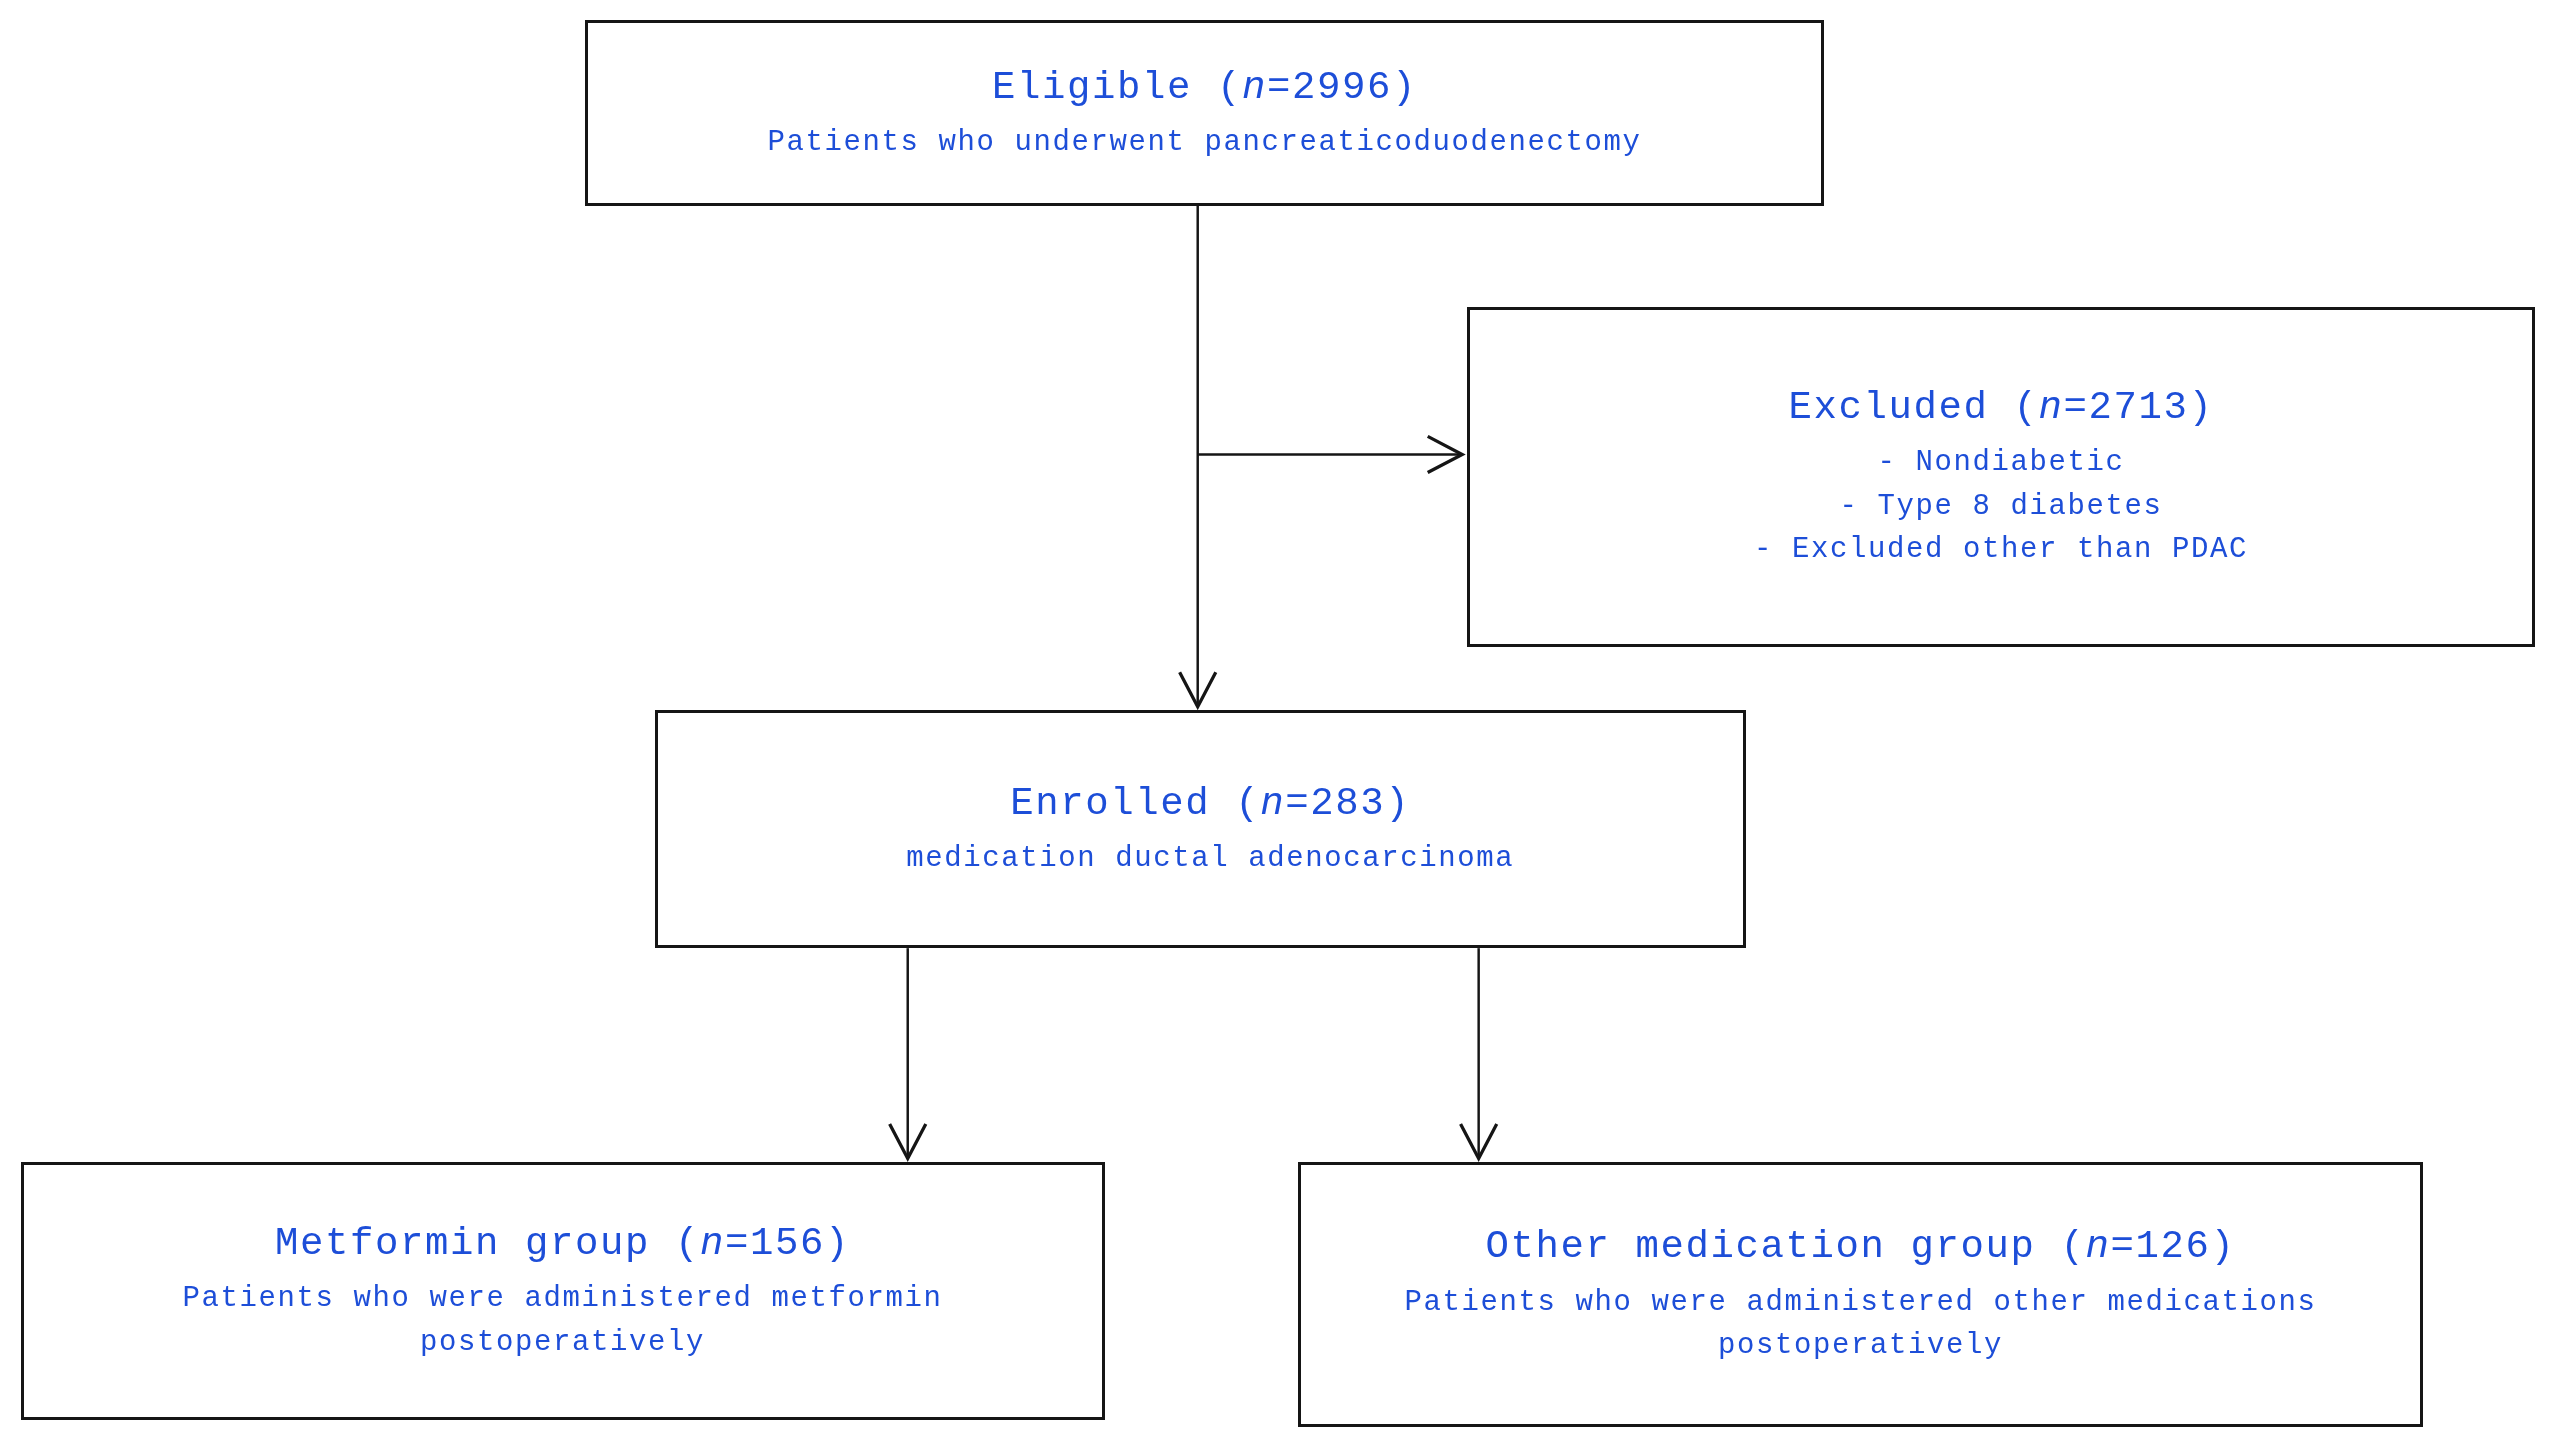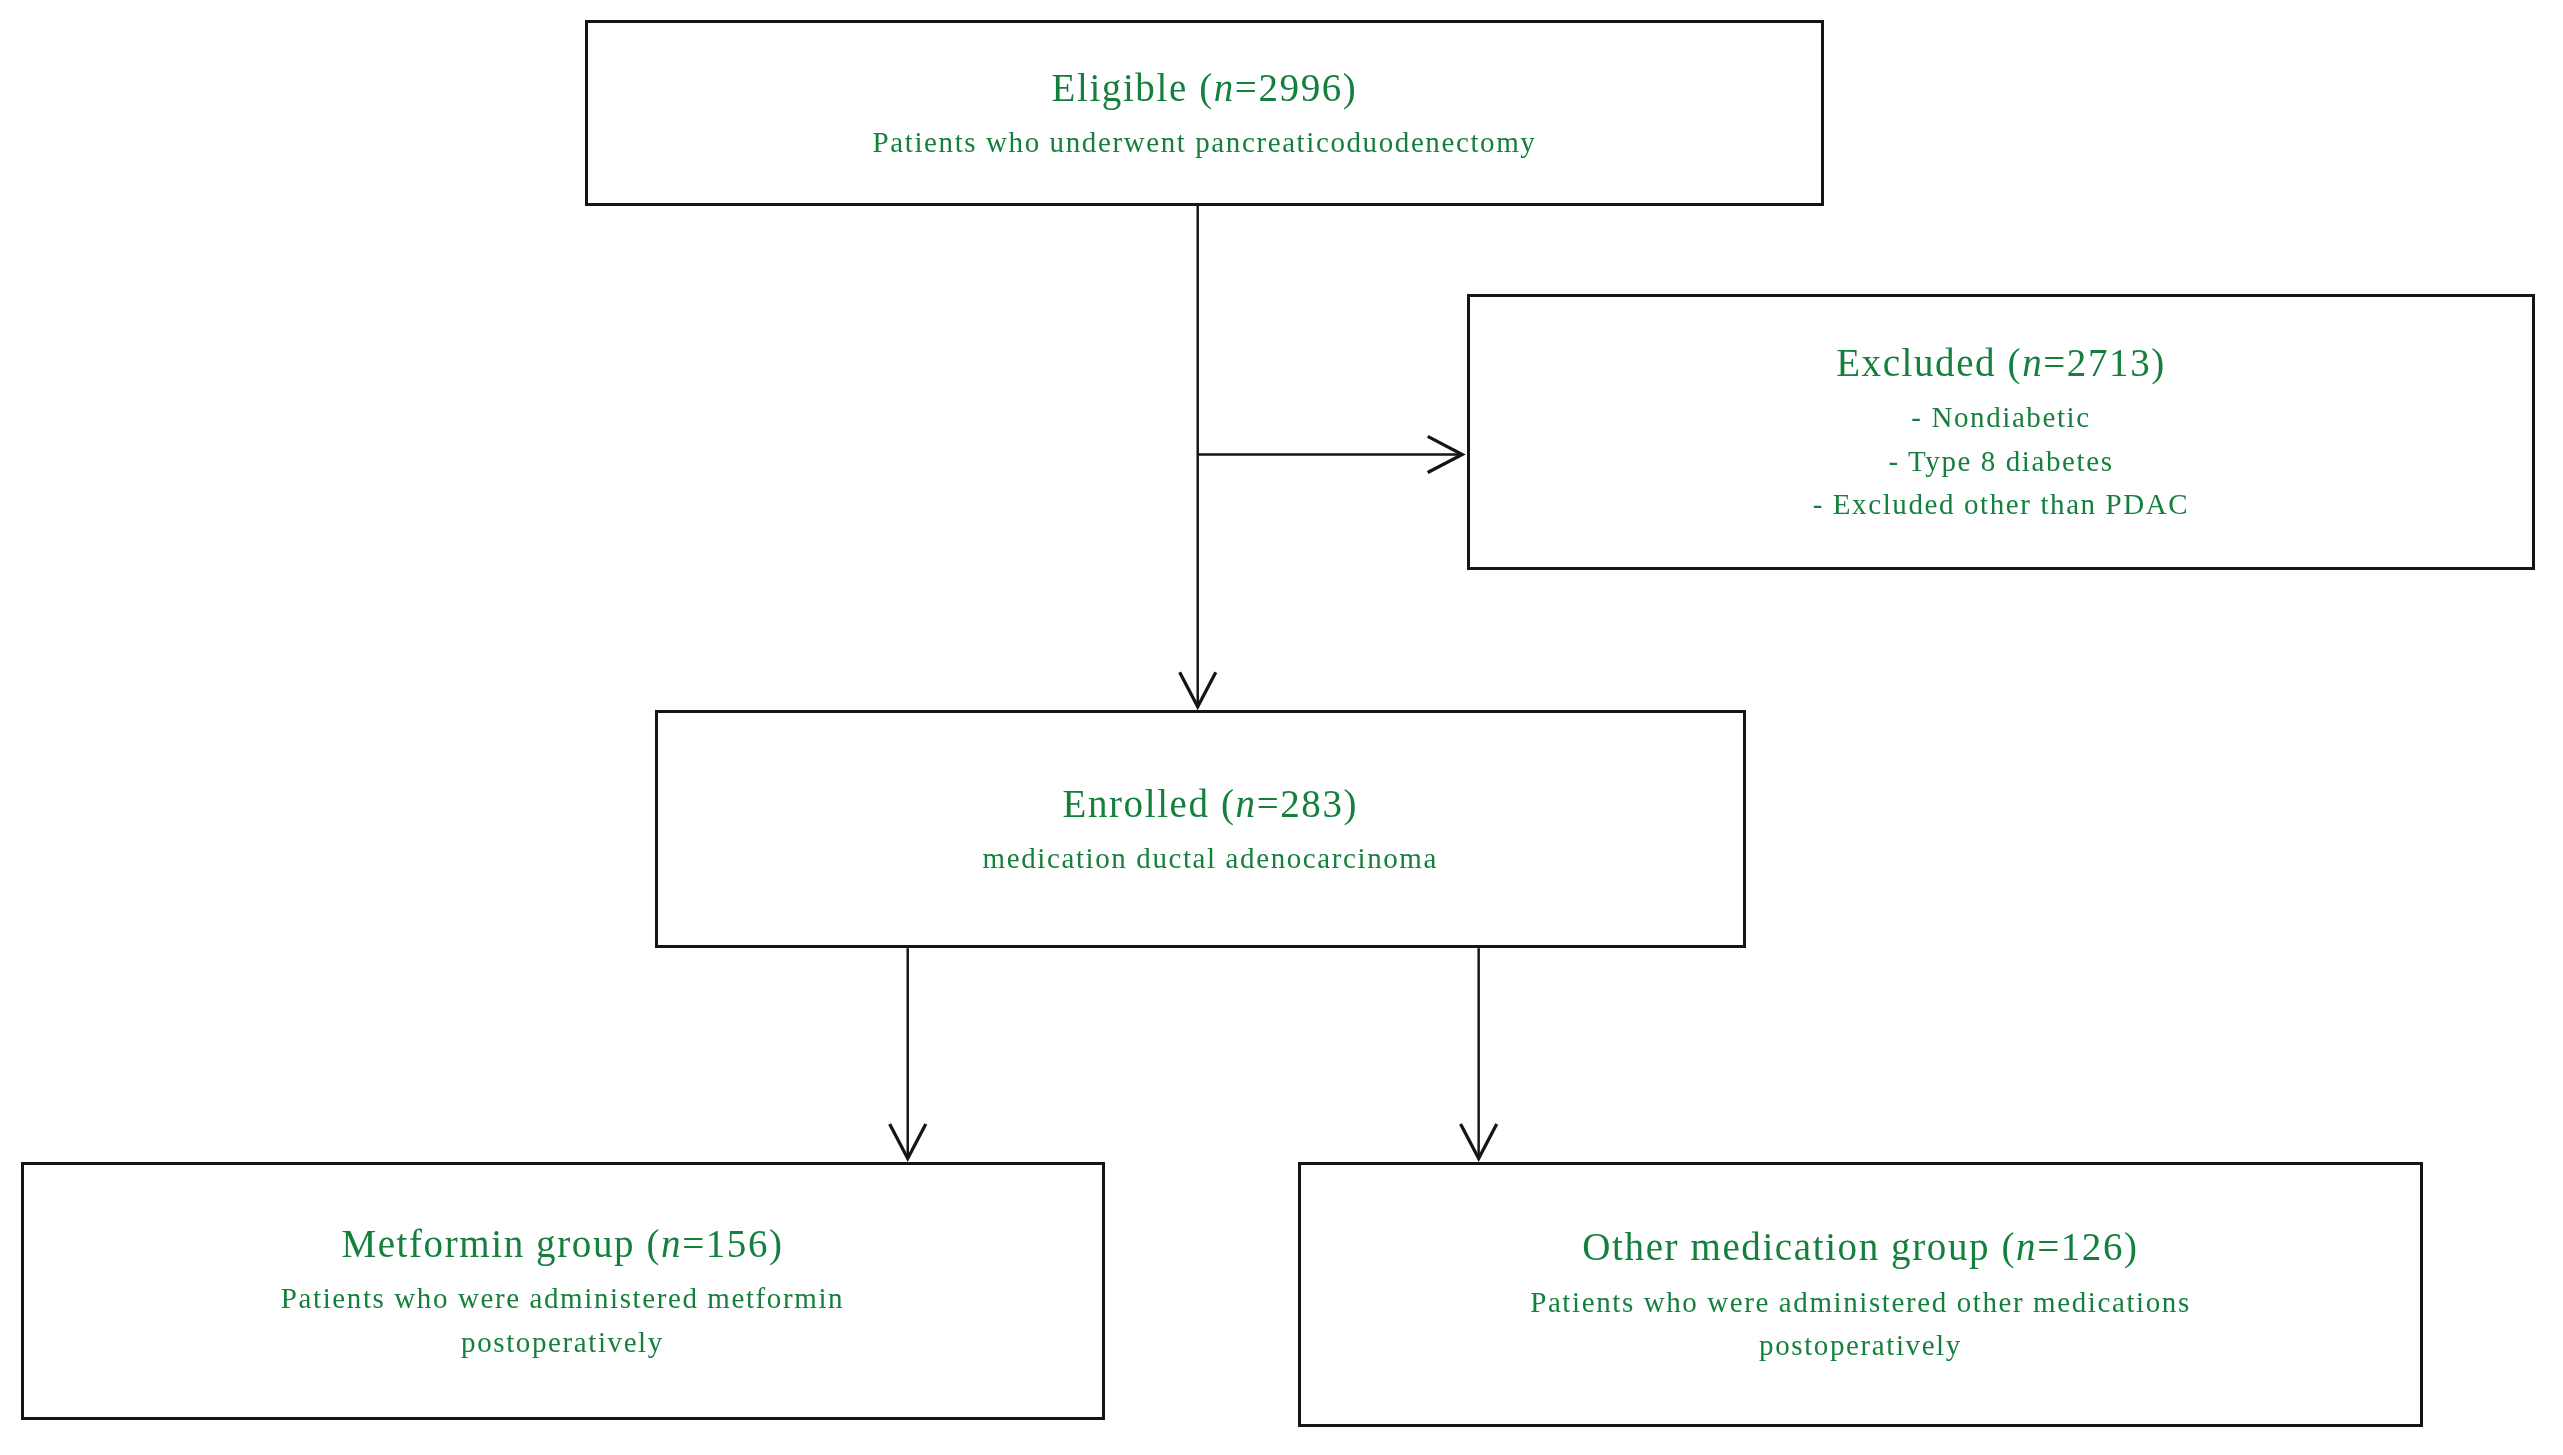--- a/index.html
+++ b/index.html
@@ -5,22 +5,22 @@
   html, body {
     margin: 0;
     padding: 0;
     background: #ffffff;
   }
   .canvas {
     position: relative;
     width: 2563px;
     height: 1456px;
     background: #ffffff;
-    font-family: Liberation Serif, serif;
-    color: #15803d;
+    font-family: Liberation Mono, monospace;
+    color: #1d4ed8;
     overflow: hidden;
   }
   .flow-box {
     position: absolute;
     box-sizing: border-box;
     border: 3.3px solid #151515;
     background: #ffffff;
     display: flex;
     flex-direction: column;
     align-items: center;
@@ -54,21 +54,21 @@
   }
   .arrow-layer line, .arrow-layer polyline {
     stroke: #151515;
     fill: none;
   }
   .arrow-shaft { stroke-width: 3px; }
   .arrow-head  { stroke-width: 4px; }
 
   
   #box-eligible  { left: 585px;  top: 20px;   width: 1239px; height: 186px; }
-  #box-excluded  { left: 1467px; top: 294px;  width: 1068px; height: 276px; }
+  #box-excluded  { left: 1467px; top: 307px;  width: 1068px; height: 340px; }
   #box-enrolled  { left: 655px;  top: 710px;  width: 1091px; height: 238px; padding-left: 36px; }
   #box-metformin { left: 20.5px;   top: 1162px; width: 1084px; height: 258px; }
   #box-other     { left: 1298px; top: 1162px; width: 1125px; height: 265px; }
 </style>
 </head>
 <body>
 
 <div class="canvas">
 
   <svg class="arrow-layer" viewBox="0 0 3120 1772" xmlns="http://www.w3.org/2000/svg">

